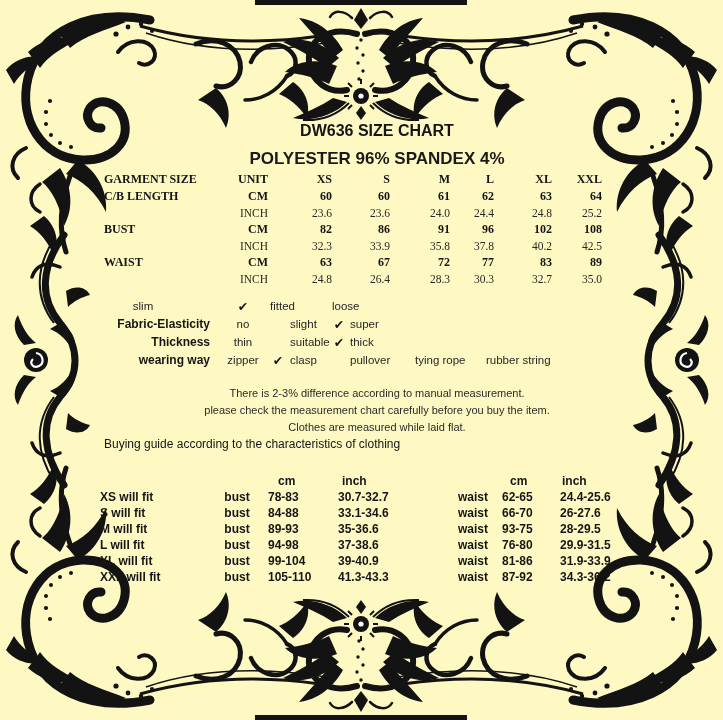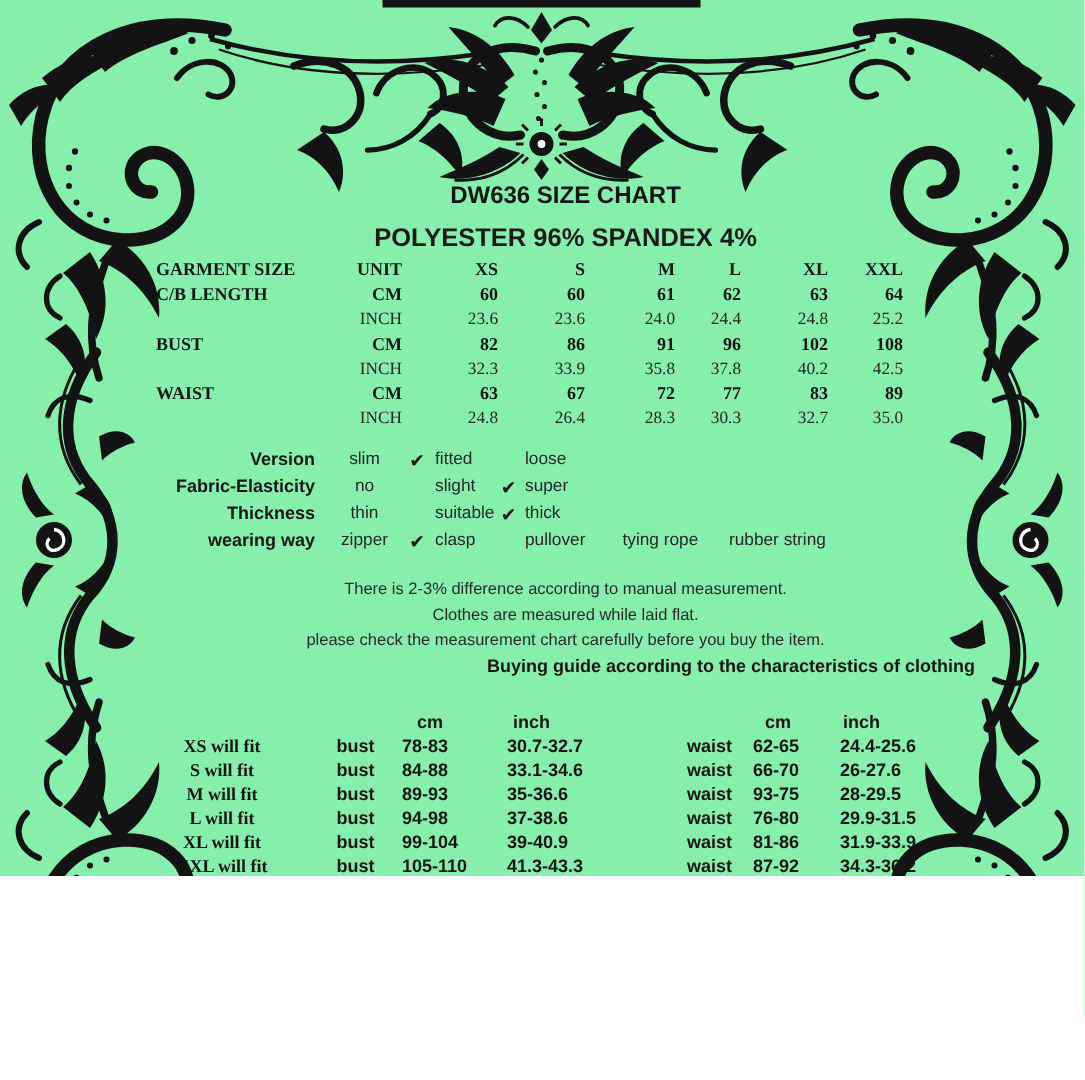--- a/index.html
+++ b/index.html
@@ -1,17 +1,17 @@
 <!DOCTYPE html>
 <html><head>
 <meta charset="utf-8">
 <style>
   html,body{margin:0;padding:0;background:#ffffff;}
   .canvas{
-    position:relative;width:723px;height:584px;background:#86efac;overflow:hidden;
+    position:relative;width:723px;height:720px;background:#fef9c3;overflow:hidden;
     font-family:"Liberation Sans","DejaVu Sans",sans-serif;color:#1a1a1a;
   }
   .border-svg{position:absolute;left:0;top:0;width:723px;height:720px;}
   .content{position:absolute;left:0;top:0;width:723px;height:720px;}
 
   .title{position:absolute;left:104px;top:122px;width:546px;text-align:center;
          font-size:16px;font-weight:700;color:#151515;}
   .subtitle{position:absolute;left:104px;top:149px;width:546px;text-align:center;
          font-size:17px;font-weight:700;color:#1a1a1a;}
 
@@ -30,28 +30,28 @@
   .at-lbl{text-align:right;font-weight:700;font-size:12px;color:#151515;padding-right:8px;}
   .at-c{text-align:center;color:#262626;}
   .at-k{text-align:center;font-weight:700;font-size:12.5px;color:#131313;
         font-family:"DejaVu Sans",sans-serif;}
   .at-l{text-align:left;padding-left:2px;color:#262626;}
   .at-sp{}
 
   
   .notes{position:absolute;left:104px;top:385px;width:546px;text-align:center;}
   .note-line{font-size:11px;line-height:17px;color:#2a2a2a;}
-  .buying-guide{position:absolute;left:104px;top:437px;width:546px;text-align:right;
-        font-size:12px;font-weight:700;color:#151515;}
+  .buying-guide{position:absolute;left:104px;top:437px;width:546px;text-align:left;
+        font-size:12px;font-weight:400;color:#151515;}
 
   
   .fit-table{position:absolute;left:100px;top:473px;width:522px;}
   .ft-row{display:grid;grid-template-columns:106px 62px 60px 78px 44px 46px 56px 70px;
           height:16px;align-items:center;font-weight:700;font-size:12px;color:#151515;}
-  .ft-s{text-align:center;padding-right:10px;font-family:Liberation Serif, serif;}
+  .ft-s{text-align:left;padding-right:10px;}
   .ft-b{text-align:center;}
   .ft-cm{text-align:left;}
   .ft-in{text-align:left;padding-left:10px;}
   .ft-sp{}
   .ft-w{text-align:center;}
   .ft-cm2{text-align:left;padding-left:6px;}
   .ft-in2{text-align:left;padding-left:8px;}
   .ft-row.head .ft-cm{padding-left:10px;}
   .ft-row.head .ft-in{padding-left:14px;}
   .ft-row.head .ft-cm2{padding-left:14px;}
@@ -231,21 +231,20 @@
           <div class="st-cell">26.4</div>
           <div class="st-cell">28.3</div>
           <div class="st-cell">30.3</div>
           <div class="st-cell">32.7</div>
           <div class="st-cell">35.0</div>
         </div>
       </div>
 
     <div class="attributes">
         <div class="at-row">
-          <div class="at-lbl">Version</div>
           <div class="at-c">slim</div>
           <div class="at-k">✔</div>
           <div class="at-l">fitted</div>
           <div class="at-k"></div>
           <div class="at-l">loose</div>
           <div class="at-sp"></div>
           <div class="at-l"></div>
           <div class="at-sp"></div>
           <div class="at-l"></div>
         </div>
@@ -282,22 +281,22 @@
           <div class="at-l">pullover</div>
           <div class="at-sp"></div>
           <div class="at-l">tying rope</div>
           <div class="at-sp"></div>
           <div class="at-l">rubber string</div>
         </div>
       </div>
 
     <div class="notes">
         <div class="note-line">There is 2-3% difference according to manual measurement.</div>
+        <div class="note-line">please check the measurement chart carefully before you buy the item.</div>
         <div class="note-line">Clothes are measured while laid flat.</div>
-        <div class="note-line">please check the measurement chart carefully before you buy the item.</div>
       </div>
     <div class="buying-guide">Buying guide according to the characteristics of clothing</div>
 
     <div class="fit-table">
         <div class="ft-row head">
           <div class="ft-s"></div>
           <div class="ft-b"></div>
           <div class="ft-cm">cm</div>
           <div class="ft-in">inch</div>
           <div class="ft-sp"></div>

